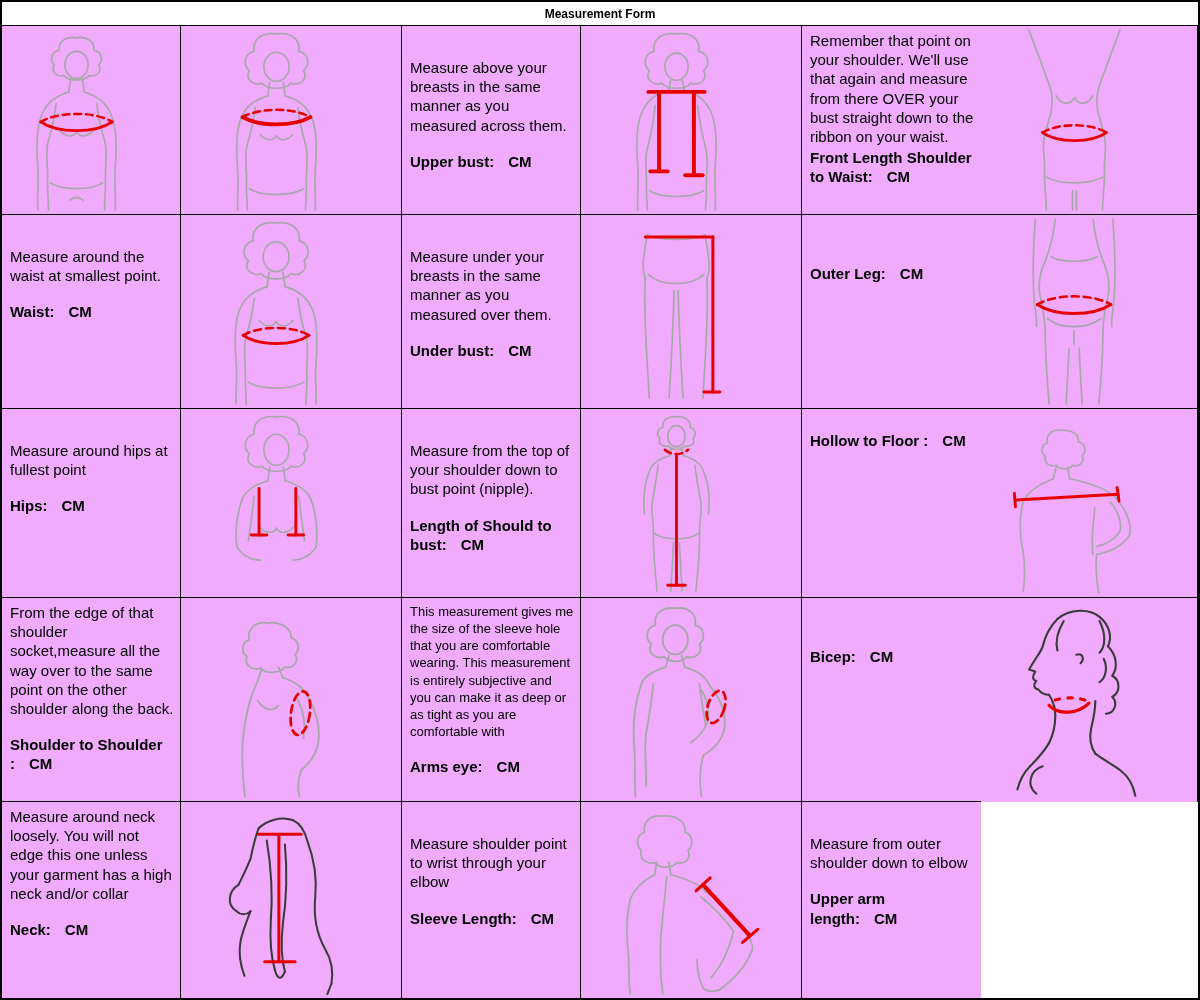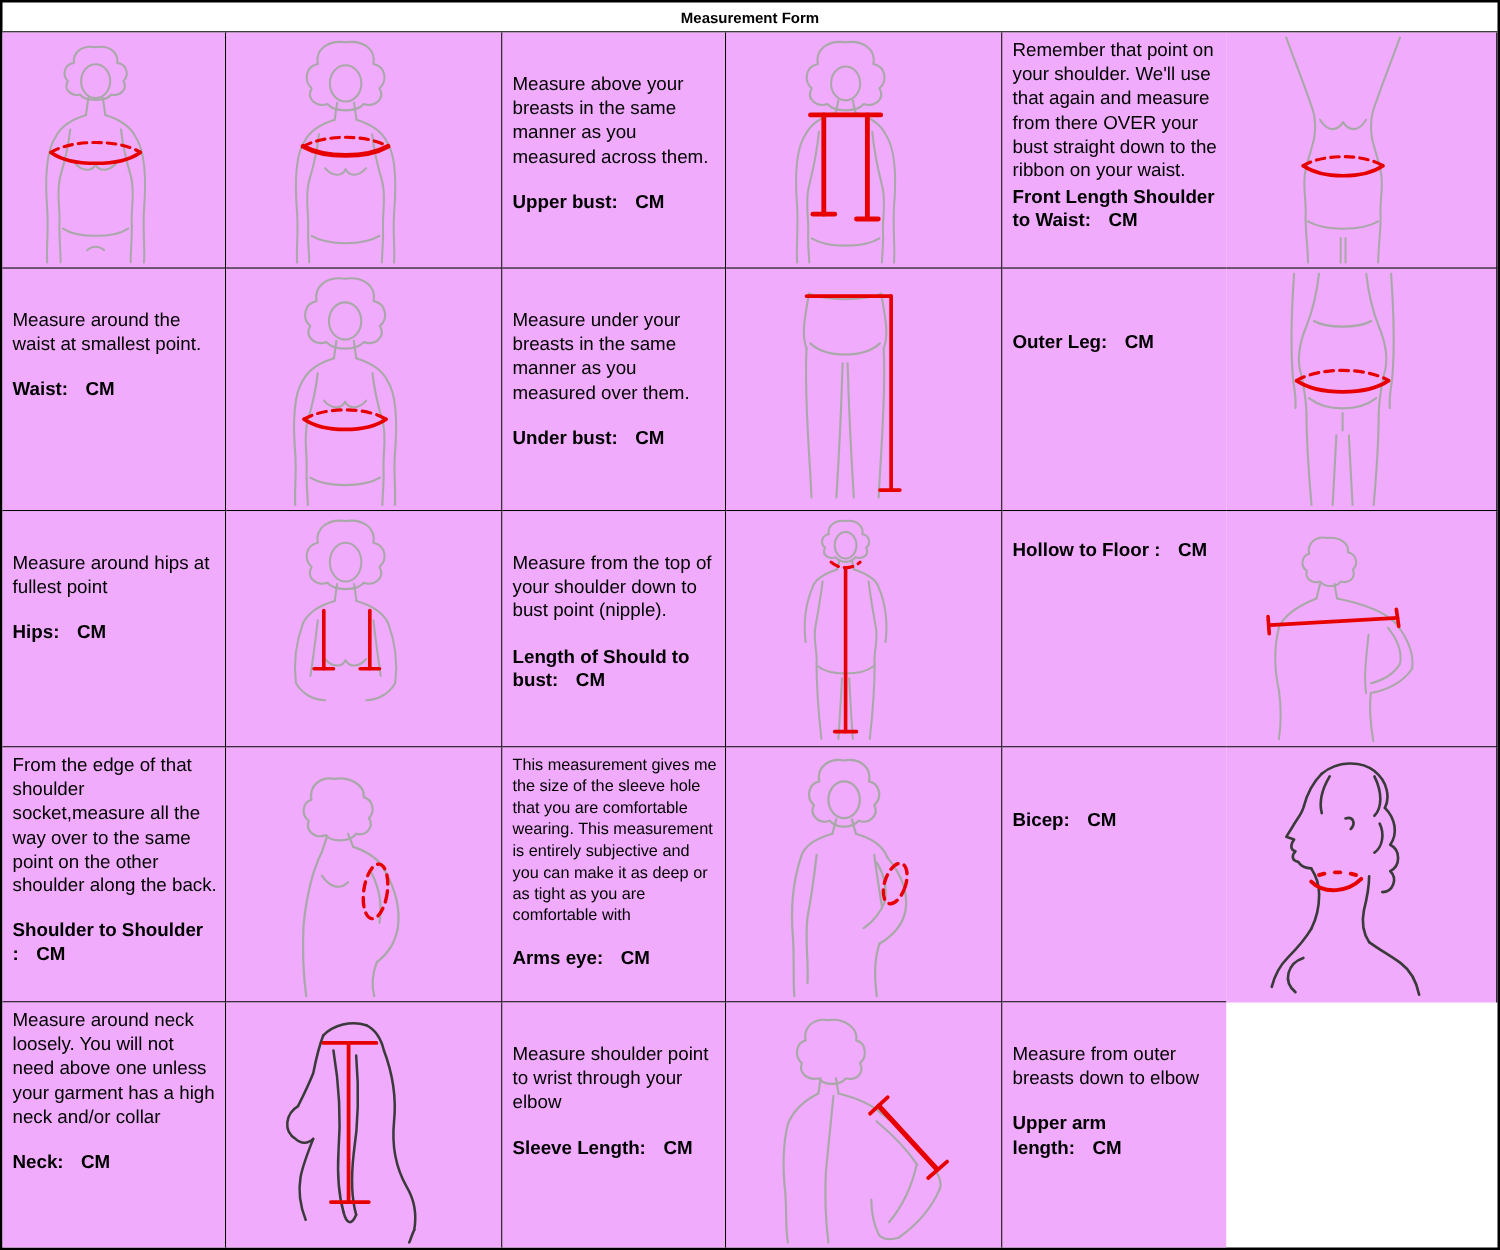--- a/index.html
+++ b/index.html
@@ -332,21 +332,21 @@
         <path d="M52,136 C46,146 40,152 34,158 C28,164 24,172 22,180"></path>
         <path d="M46,158 C34,162 30,176 40,184"></path>
       </g>
       <path class="red" d="M52,100 C62,110 80,108 90,98"></path>
       <line class="red" x1="58" y1="95" x2="62" y2="94"></line>
       <line class="red" x1="70" y1="93" x2="74" y2="93"></line>
       <line class="red" x1="82" y1="94" x2="86" y2="95"></line>
     </svg>
   </div>
   <div class="cell cell-t pt-sm row-last">
-    <div class="desc">Measure around neck loosely. You will not need above one unless your garment has a high neck and/or collar</div>
+    <div class="desc">Measure around neck loosely. You will not edge this one unless your garment has a high neck and/or collar</div>
     <div class="mlabel"><span>Neck:</span><span class="munit">CM</span></div>
   </div>
 
   <div class="cell cell-f row-last">
     <svg viewBox="0 0 180 190">
       <g class="fig-dark">
         <path d="M58,24 C66,16 80,12 92,16"></path>
         <path d="M92,16 C100,20 104,28 106,36 C112,52 116,72 114,92 C112,112 116,130 124,144 C130,154 132,166 130,178"></path>
         <path d="M130,178 C128,182 127,186 126,188"></path>
         <path d="M58,24 C54,34 52,44 50,54 C46,64 42,72 38,80"></path>
@@ -381,16 +381,16 @@
         <path d="M132,126 C128,144 120,160 110,172"></path>
         <path d="M118,184 C112,186 106,186 102,182"></path>
         <path d="M102,182 C98,174 96,164 96,154"></path>
       </g>
       <line class="red-thick" x1="102" y1="80" x2="148" y2="130"></line>
       <line class="red" x1="95" y1="86" x2="109" y2="73"></line>
       <line class="red" x1="141" y1="137" x2="156" y2="124"></line>
     </svg>
   </div>
   <div class="cell cell-t row-last col-last">
-    <div class="desc">Measure from outer breasts down to elbow</div>
+    <div class="desc">Measure from outer shoulder down to elbow</div>
     <div class="mlabel"><span>Upper arm length:</span><span class="munit">CM</span></div>
   </div>
 </div>
 
 </body></html>

